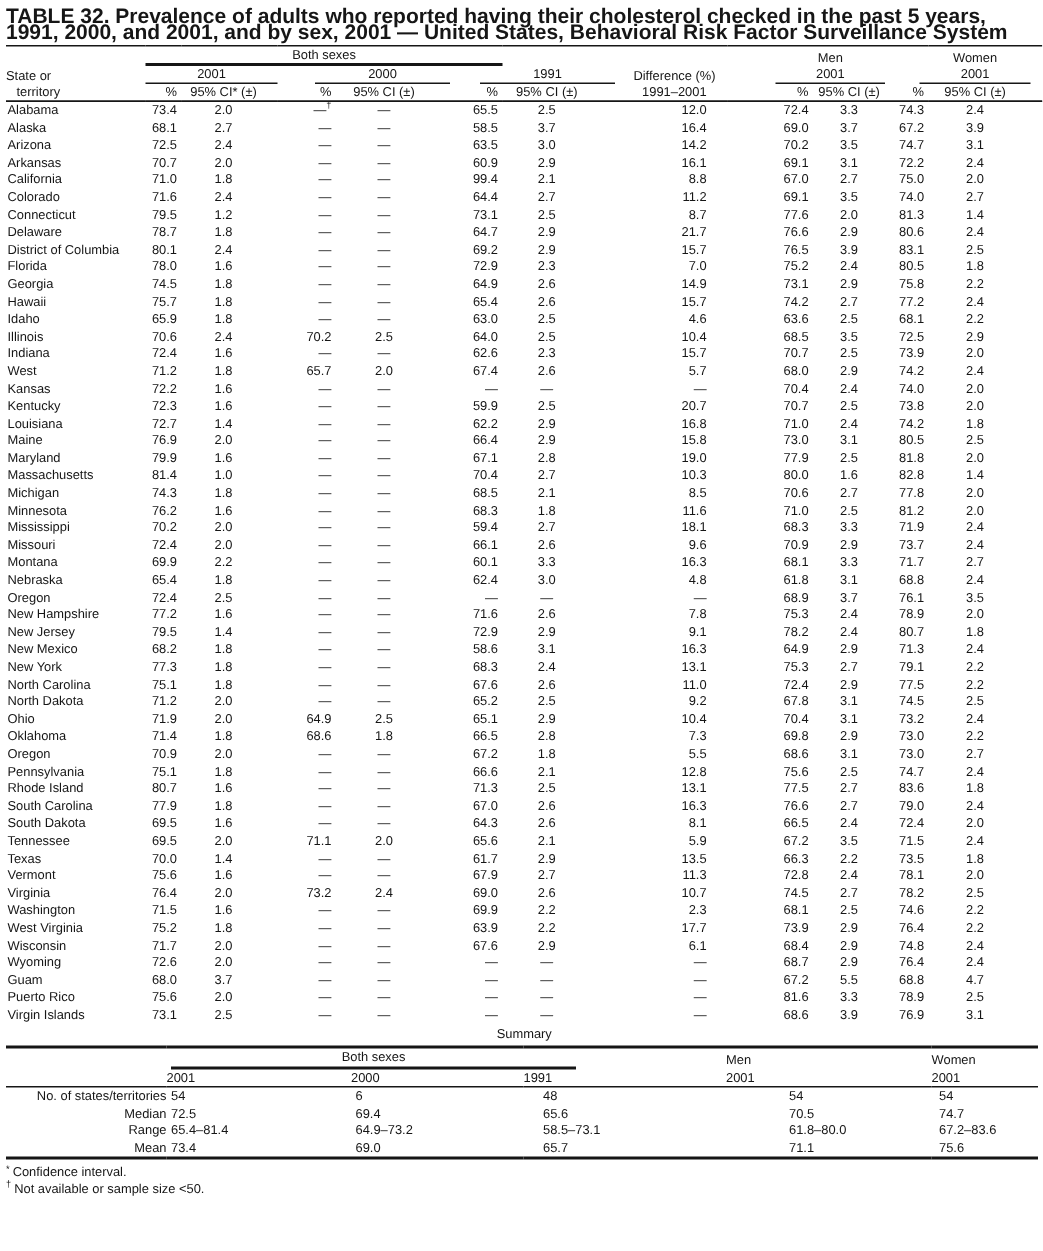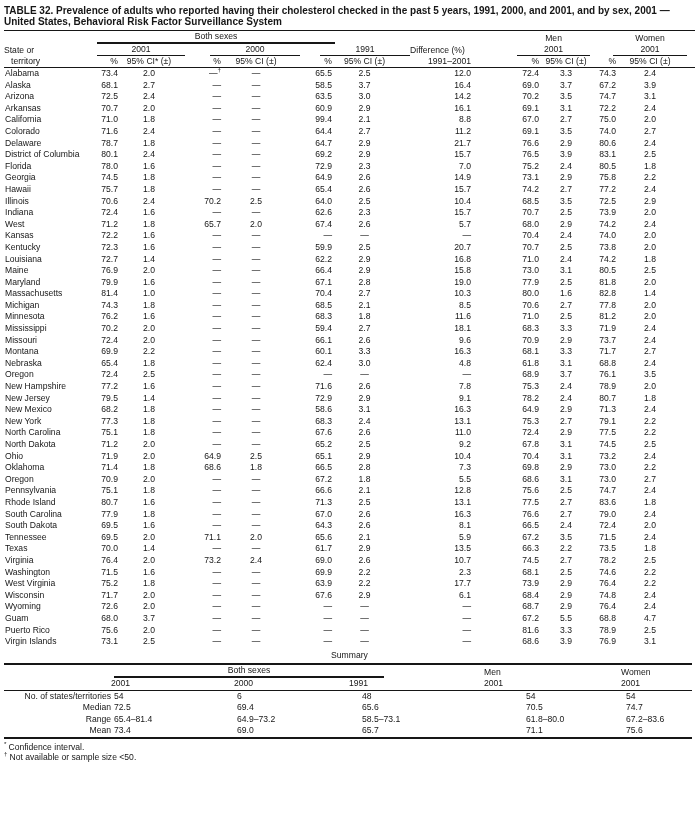--- a/index.html
+++ b/index.html
@@ -1,18 +1,18 @@
 <!DOCTYPE html>
 <html><head>
 <meta charset="utf-8">
 <style>
   html,body{margin:0;padding:0;background:#ffffff;}
   .page{width:695px;height:834px;box-sizing:border-box;padding:5px 0 0 4px;
         font-family:"Liberation Sans","DejaVu Sans",sans-serif;color:#161616;background:#fff;overflow:hidden;}
-  .title{font-weight:bold;font-size:10px;line-height:11px;max-width:676px;letter-spacing:0;}
+  .title{font-weight:bold;font-size:14px;line-height:11px;max-width:676px;letter-spacing:0;}
   table{border-collapse:collapse;table-layout:fixed;}
   .main{width:691px;margin-top:3px;border-top:1.5px solid #161616;}
   .main th,.main td{padding:0;margin:0;font-weight:normal;font-size:8.6px;line-height:11.6px;white-space:nowrap;overflow:visible;}
   .main thead th{line-height:11px;vertical-align:bottom;}
   .main tr.units>th{border-bottom:1.5px solid #161616;}
   .u{border-bottom:1.5px solid #161616;text-align:center;}
   .u2{border-bottom:2px solid #161616;text-align:center;}
   .bs{margin-right:75px;}
   .y00{margin-left:25px;}
   .y91{margin-left:20px;}
@@ -92,21 +92,21 @@
         <th class="state-col">State or</th>
         <th colspan="2">
             <div class="u">2001</div>
           </th>
         <th colspan="2">
             <div class="u y00">2000</div>
           </th>
         <th colspan="2">
             <div class="u y91">1991</div>
           </th>
-        <th style="text-align:left;padding-right:8px;">Difference (%)</th>
+        <th style="text-align:right;padding-right:8px;">Difference (%)</th>
         <th colspan="2">
             <div class="u ym">2001</div>
           </th>
         <th colspan="2">
             <div class="u yw">2001</div>
           </th>
       </tr>
       <tr class="units cells">
         <th class="terr">territory</th>
         <th>%</th>
@@ -201,20 +201,34 @@
           <td>—</td>
           <td>64.4</td>
           <td>2.7</td>
           <td>11.2</td>
           <td>69.1</td>
           <td>3.5</td>
           <td>74.0</td>
           <td>2.7</td>
         </tr>
         <tr class="cells">
+          <td>Connecticut</td>
+          <td>79.5</td>
+          <td>1.2</td>
+          <td>—</td>
+          <td>—</td>
+          <td>73.1</td>
+          <td>2.5</td>
+          <td>8.7</td>
+          <td>77.6</td>
+          <td>2.0</td>
+          <td>81.3</td>
+          <td>1.4</td>
+        </tr>
+        <tr class="cells">
           <td>Delaware</td>
           <td>78.7</td>
           <td>1.8</td>
           <td>—</td>
           <td>—</td>
           <td>64.7</td>
           <td>2.9</td>
           <td>21.7</td>
           <td>76.6</td>
           <td>2.9</td>
@@ -269,20 +283,34 @@
           <td>1.8</td>
           <td>—</td>
           <td>—</td>
           <td>65.4</td>
           <td>2.6</td>
           <td>15.7</td>
           <td>74.2</td>
           <td>2.7</td>
           <td>77.2</td>
           <td>2.4</td>
+        </tr>
+        <tr class="cells">
+          <td>Idaho</td>
+          <td>65.9</td>
+          <td>1.8</td>
+          <td>—</td>
+          <td>—</td>
+          <td>63.0</td>
+          <td>2.5</td>
+          <td>4.6</td>
+          <td>63.6</td>
+          <td>2.5</td>
+          <td>68.1</td>
+          <td>2.2</td>
         </tr>
         <tr class="cells">
           <td>Illinois</td>
           <td>70.6</td>
           <td>2.4</td>
           <td>70.2</td>
           <td>2.5</td>
           <td>64.0</td>
           <td>2.5</td>
           <td>10.4</td>
@@ -703,20 +731,34 @@
           <td>1.4</td>
           <td>—</td>
           <td>—</td>
           <td>61.7</td>
           <td>2.9</td>
           <td>13.5</td>
           <td>66.3</td>
           <td>2.2</td>
           <td>73.5</td>
           <td>1.8</td>
+        </tr>
+        <tr class="cells">
+          <td>Vermont</td>
+          <td>75.6</td>
+          <td>1.6</td>
+          <td>—</td>
+          <td>—</td>
+          <td>67.9</td>
+          <td>2.7</td>
+          <td>11.3</td>
+          <td>72.8</td>
+          <td>2.4</td>
+          <td>78.1</td>
+          <td>2.0</td>
         </tr>
         <tr class="cells">
           <td>Virginia</td>
           <td>76.4</td>
           <td>2.0</td>
           <td>73.2</td>
           <td>2.4</td>
           <td>69.0</td>
           <td>2.6</td>
           <td>10.7</td>

